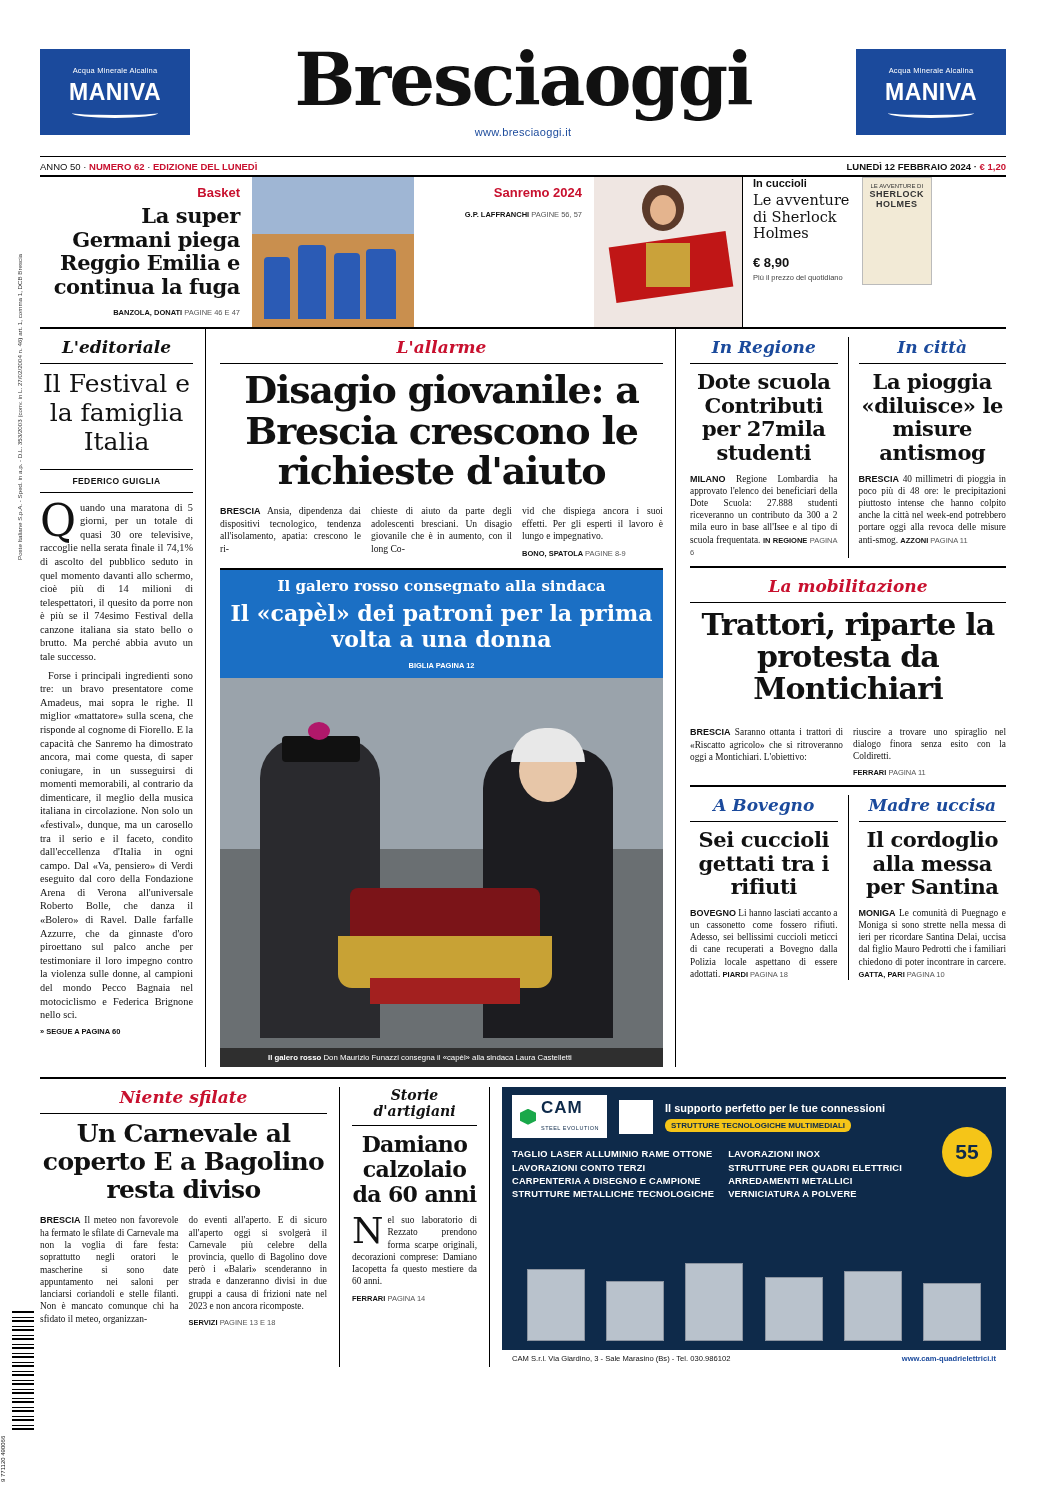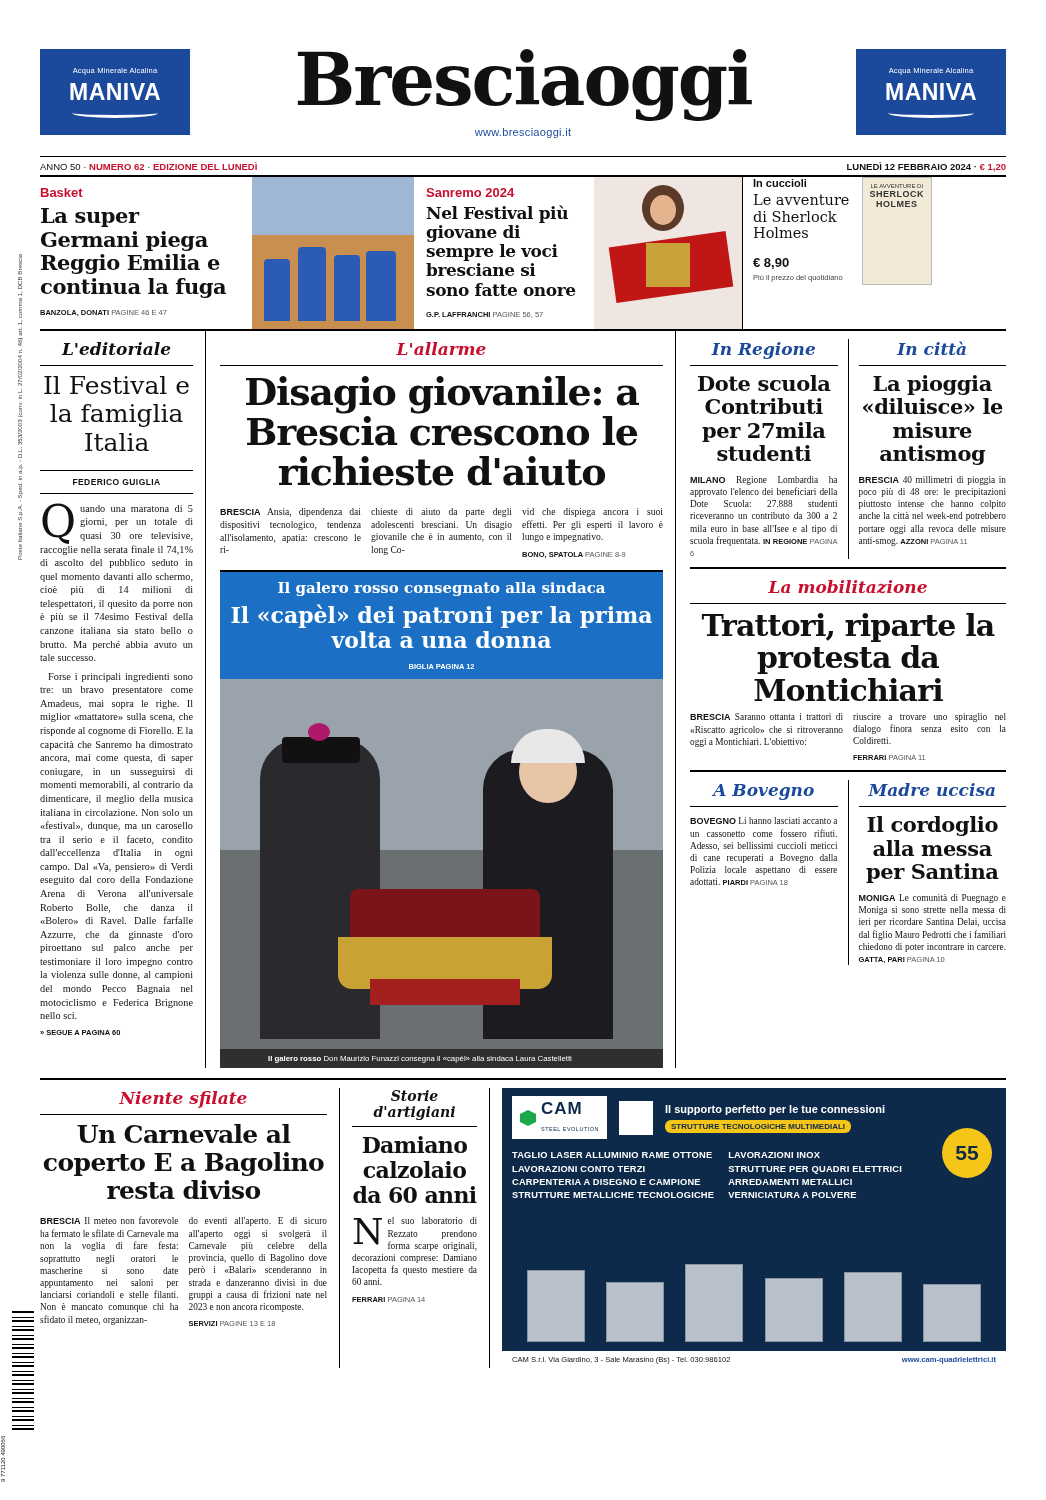--- a/index.html
+++ b/index.html
@@ -41,21 +41,21 @@
     font-family: "Liberation Sans", sans-serif; font-size: 9.5px;
     border-top: 1px solid #000; border-bottom: 2px solid #000;
     margin-top: 18px; padding: 4px 0 3px;
   }
   .inforow .left span.red { color: #c8102e; font-weight: bold; }
   .inforow .right { font-weight: bold; }
   .inforow .right .price { color: #c8102e; margin-top: 24px; }
 
   
   .topstrip { display: flex; gap: 0; border-bottom: 2px solid #000; }
-  .ts-col { padding: 8px 12px 10px 0; }
+  .ts-col { padding: 8px 12px 10px 0; text-align: right; }
   .ts-basket { width: 212px; }
   .ts-kicker { font-family: "Liberation Sans", sans-serif; font-weight: bold; font-size: 13px; color: #c8102e; margin-bottom: 4px; }
   .ts-head { font-family: "DejaVu Serif", serif; font-weight: bold; font-size: 21px; line-height: 1.12; letter-spacing: -.4px; }
   .byline { font-family: "Liberation Sans", sans-serif; font-size: 7.5px; font-weight: bold; margin-top: 10px; }
   .byline .pg { font-weight: normal; color: #555; }
 
   .ts-photo { width: 162px; background: #2a4a7a; position: relative; overflow: hidden; }
   .ts-photo .court { position: absolute; inset: 0; background: linear-gradient(#9fb6d4 0 38%, #c98f4e 38% 100%); }
   .ts-photo .p { position: absolute; bottom: 8px; background: #2b5bb5; border-radius: 4px 4px 0 0; }
   .ts-sanremo { width: 180px; padding-left: 12px; }
@@ -208,21 +208,20 @@
     </div>
     <div class="ts-photo">
       <div class="court"></div>
       <div class="p" style="left:12px;width:26px;height:62px;"></div>
       <div class="p" style="left:46px;width:28px;height:74px;"></div>
       <div class="p" style="left:82px;width:26px;height:66px;"></div>
       <div class="p" style="left:114px;width:30px;height:70px;"></div>
     </div>
     <div class="ts-col ts-sanremo">
       <div class="ts-kicker">Sanremo 2024</div>
-      <div class="ts-head">Nel Festival più giovane di sempre le voci bresciane si sono fatte onore</div>
       <div class="byline">
         <span>G.P. LAFFRANCHI</span>
         <span class="pg">PAGINE 56, 57</span>
       </div>
     </div>
     <div class="ts-img2">
       <div class="phfig" style="left:48px;top:8px;width:42px;height:46px;background:#5b3a2a;"></div>
       <div class="phfig" style="left:56px;top:18px;width:26px;height:30px;background:#e4b48e;"></div>
       <div style="position:absolute;left:18px;top:62px;width:118px;height:56px;background:#c01616;transform:rotate(-8deg);"></div>
       <div style="position:absolute;left:52px;top:66px;width:44px;height:44px;background:#caa23a;"></div>
@@ -331,21 +330,21 @@
           </div>
         </div>
       </div>
 
       <div class="hr-thick"></div>
 
       <div>
         <div class="sec-label red">La mobilitazione</div>
         <div class="hr-thin"></div>
         <div class="big-head">Trattori, riparte la protesta da Montichiari</div>
-        <div class="rr" style="margin-top:4px;">
+        <div class="rr" style="margin-top:20px;">
           <div style="padding-right:10px;">
             <div class="r-body" style="margin-top:0;">
               <span class="lead-place">BRESCIA</span><span> Saranno ottanta i trattori di «Riscatto agricolo» che si ritroveranno oggi a Montichiari. L'obiettivo:</span>
             </div>
           </div>
           <div>
             <div class="r-body" style="margin-top:0;">riuscire a trovare uno spiraglio nel dialogo finora senza esito con la Coldiretti.</div>
             <div class="ref">
               <span>FERRARI</span>
               <span class="pg">PAGINA 11</span>
@@ -353,20 +352,21 @@
           </div>
         </div>
       </div>
 
       <div class="hr-thick"></div>
 
       <div class="rr">
         <div>
           <div class="sec-label blue">A Bovegno</div>
           <div class="hr-thin"></div>
+          <div class="r-head">Sei cuccioli gettati tra i rifiuti</div>
           <div class="r-body">
             <span class="lead-place">BOVEGNO</span><span> Li hanno lasciati accanto a un cassonetto come fossero rifiuti. Adesso, sei bellissimi cuccioli meticci di cane recuperati a Bovegno dalla Polizia locale aspettano di essere adottati.</span>
             <span class="ref">
               <span>PIARDI</span>
               <span class="pg">PAGINA 18</span>
             </span>
           </div>
         </div>
         <div class="sep">
           <div class="sec-label blue">Madre uccisa</div>

